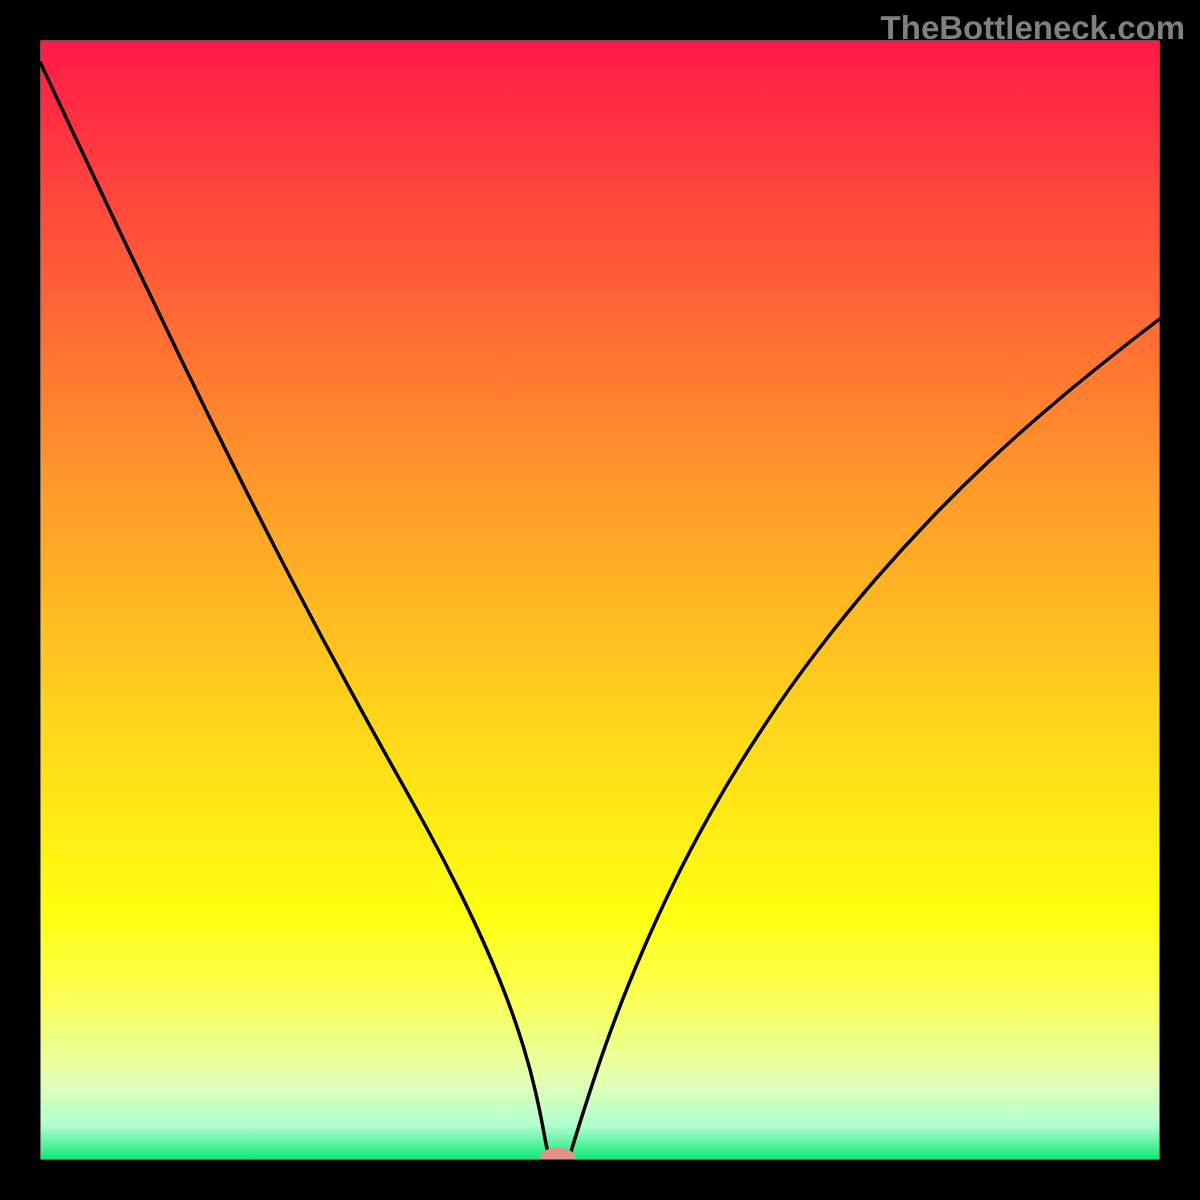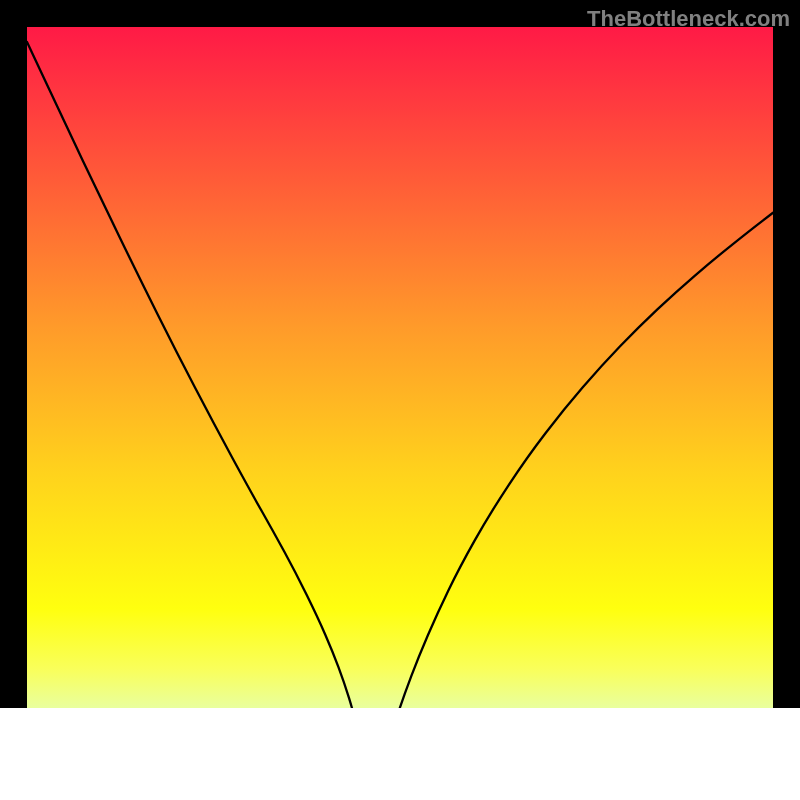--- a/index.html
+++ b/index.html
@@ -2,21 +2,21 @@
 <html><head>
 <meta charset="utf-8">
 <style>
   body {
     margin: 0;
     padding: 0;
     background: #fff;
   }
   .container {
     width: 800px;
-    height: 708px;
+    height: 800px;
     position: relative;
   }
   .watermark {
     position: absolute;
     top: 6px;
     right: 10px;
     font-family: Arial, Helvetica, sans-serif;
     font-size: 22px;
     font-weight: bold;
     color: #808080;

